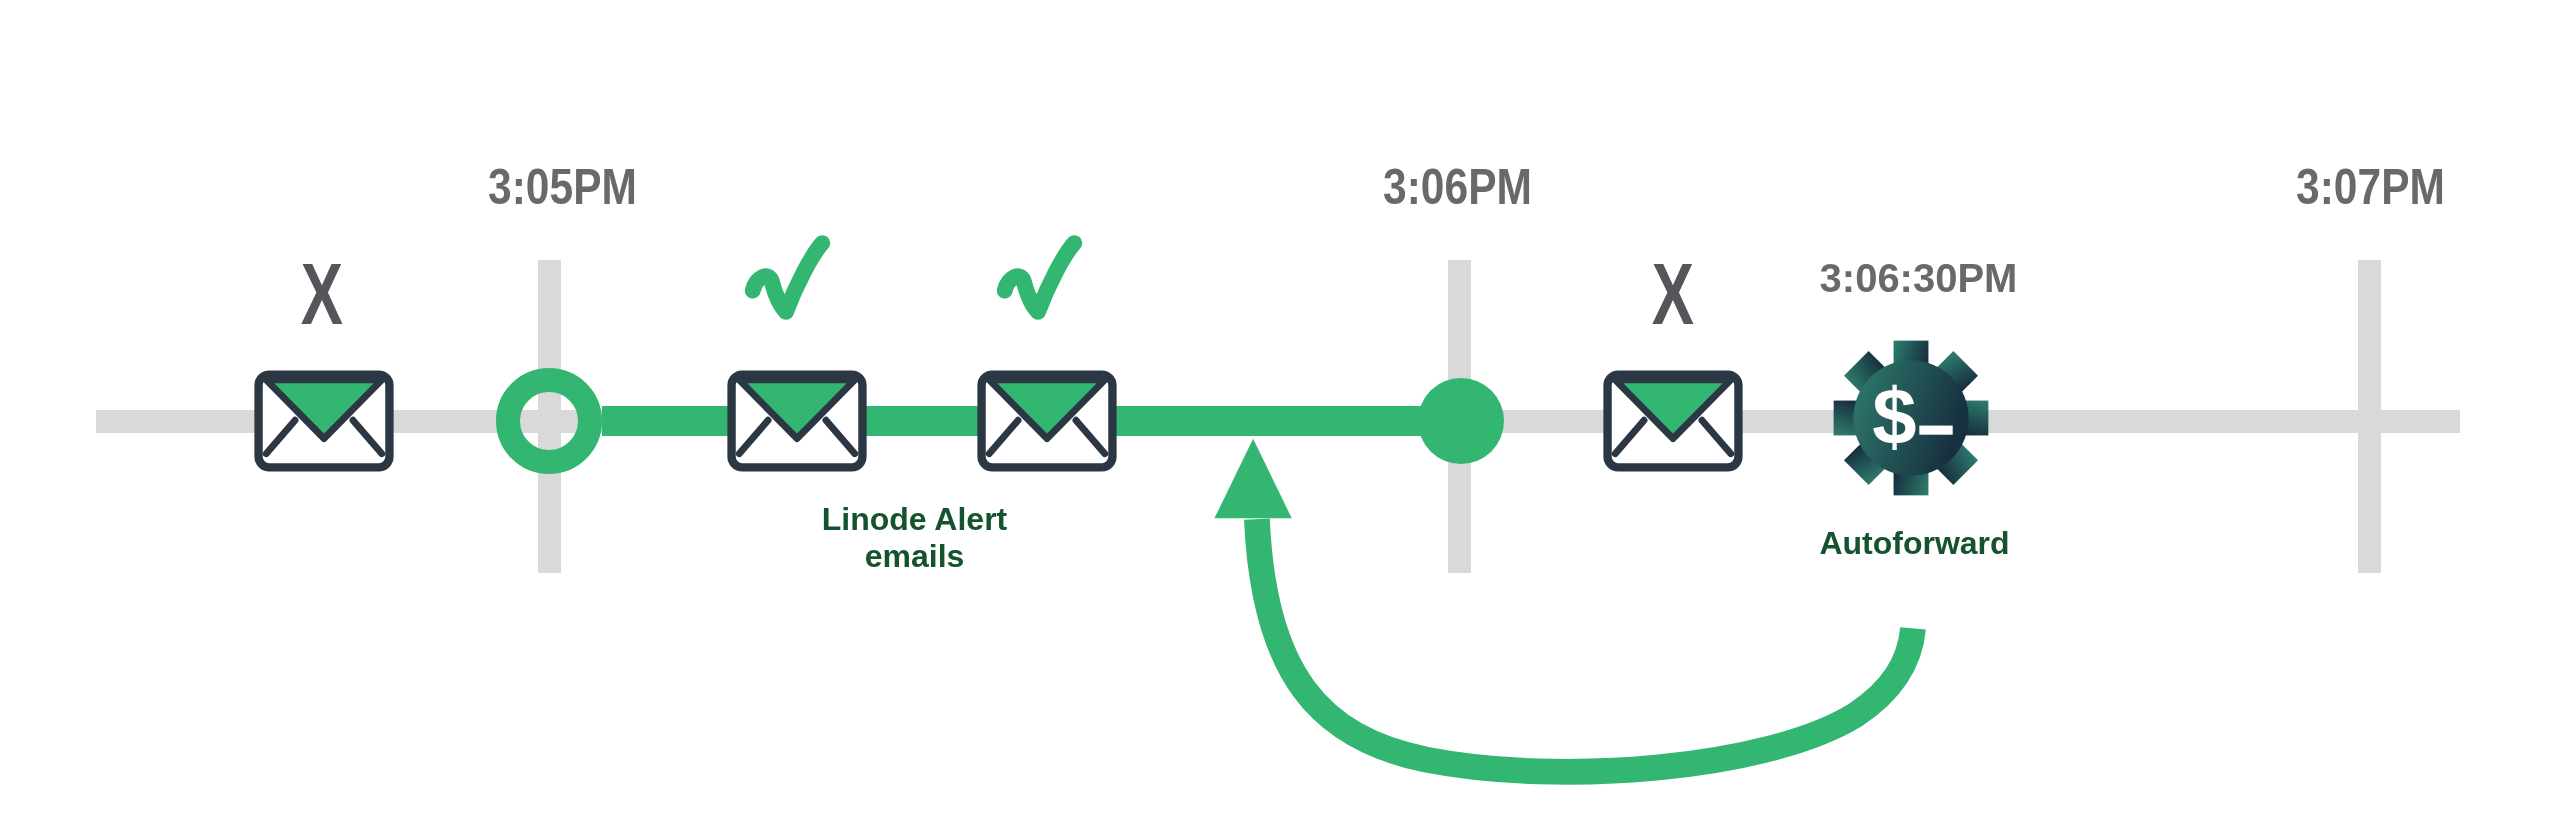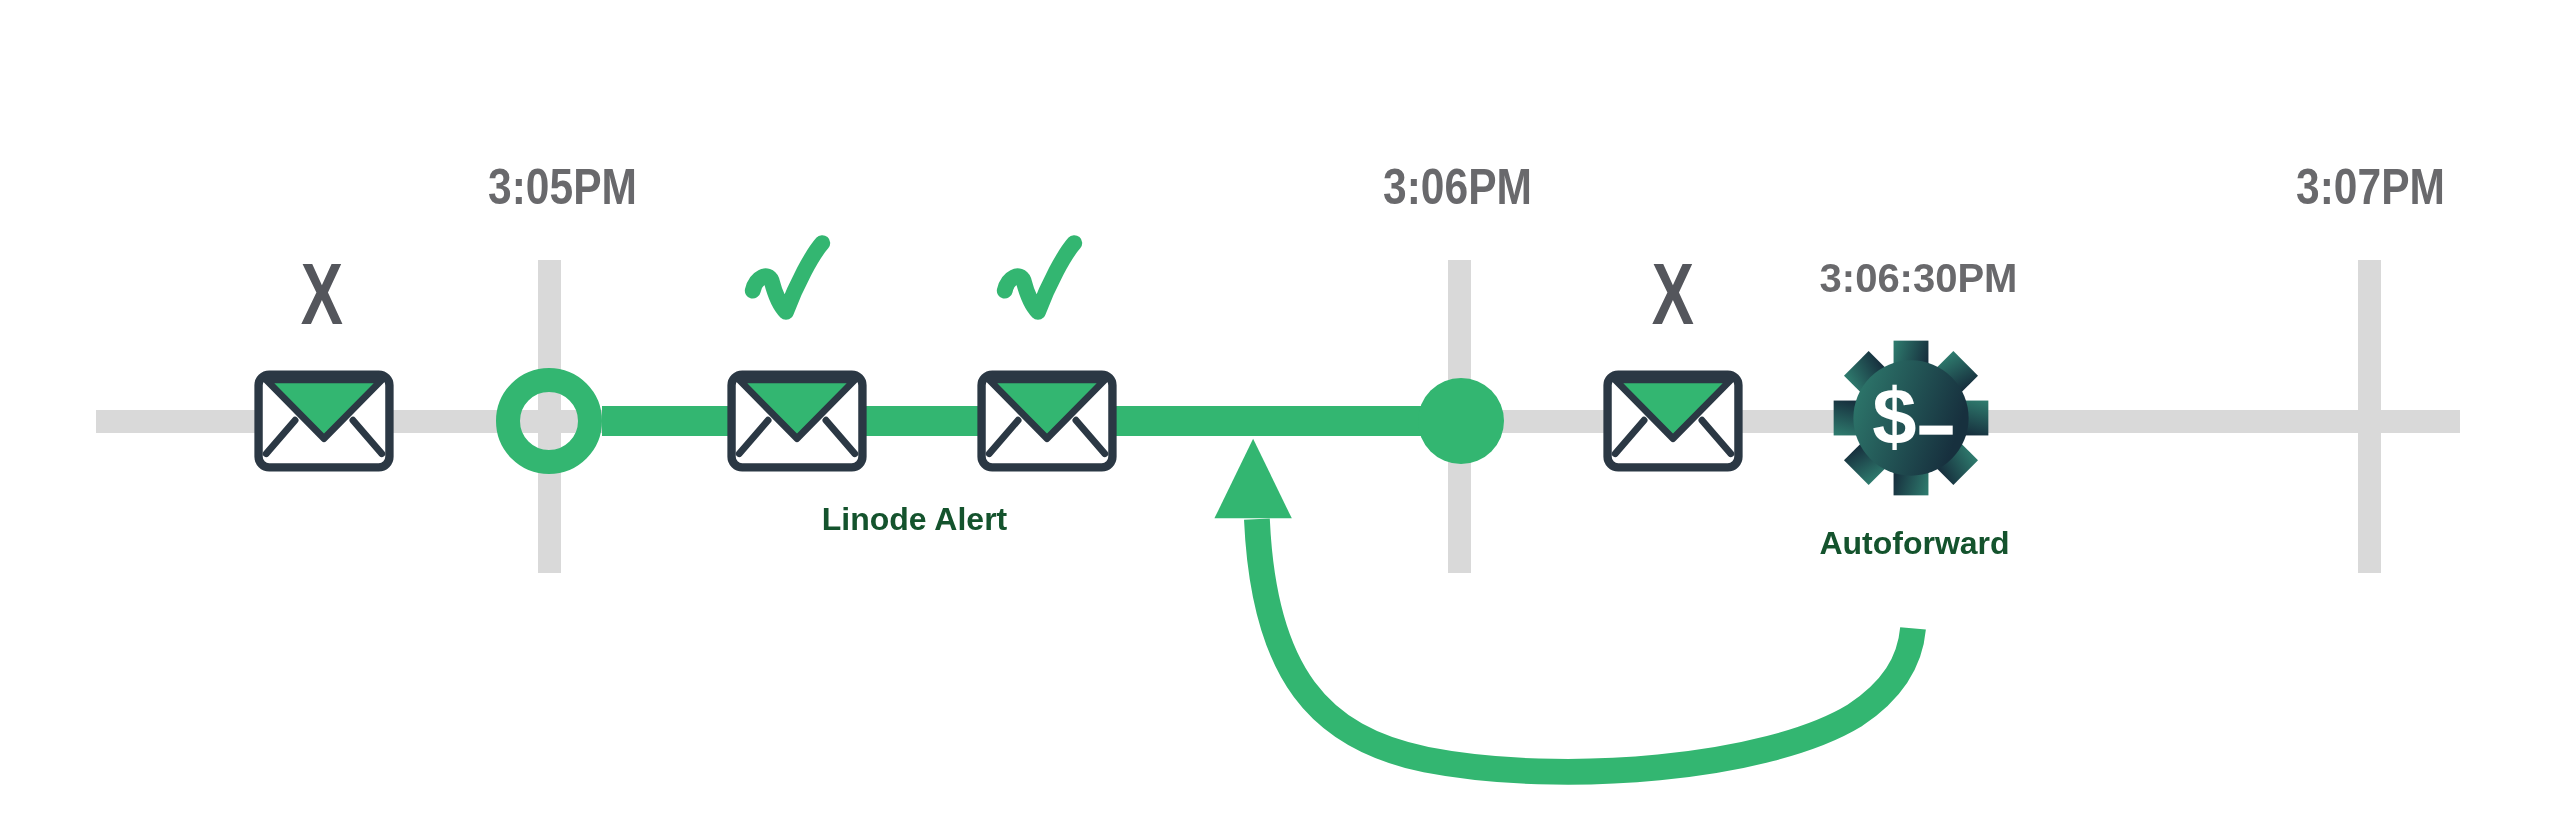--- a/index.html
+++ b/index.html
@@ -123,20 +123,21 @@
       <rect x="97" y="18" width="46" height="60" transform="rotate(270 120 120)"></rect>
       <rect x="97" y="18" width="46" height="60" transform="rotate(315 120 120)"></rect>
       <circle cx="120" cy="120" r="76"></circle>
     </g>
     <text x="98" y="154" text-anchor="middle" font-family="Liberation Sans, sans-serif" font-size="105" font-weight="700" fill="#ffffff">$</text>
     <rect x="131" y="130" width="44" height="12" fill="#ffffff"></rect>
   </svg>
 
   <div class="abs caption" style="left:702px;top:472px">
     <div>Linode Alert</div>
+    <div>emails</div>
   </div>
   <div class="abs caption" style="left:1702px;top:496px">
     <div>Autoforward</div>
   </div>
 
   <svg class="abs overlay" width="2576" height="824" viewBox="0 0 3396 1086">
     <path d="M1657,646 C1666,850 1740,935 1880,963 C2060,998 2330,975 2445,905 C2495,872 2518,835 2522,790" fill="none" stroke="#33b671" stroke-width="34"></path>
     <polygon points="1652,540 1601,645 1703,645" fill="#33b671"></polygon>
   </svg>
 

